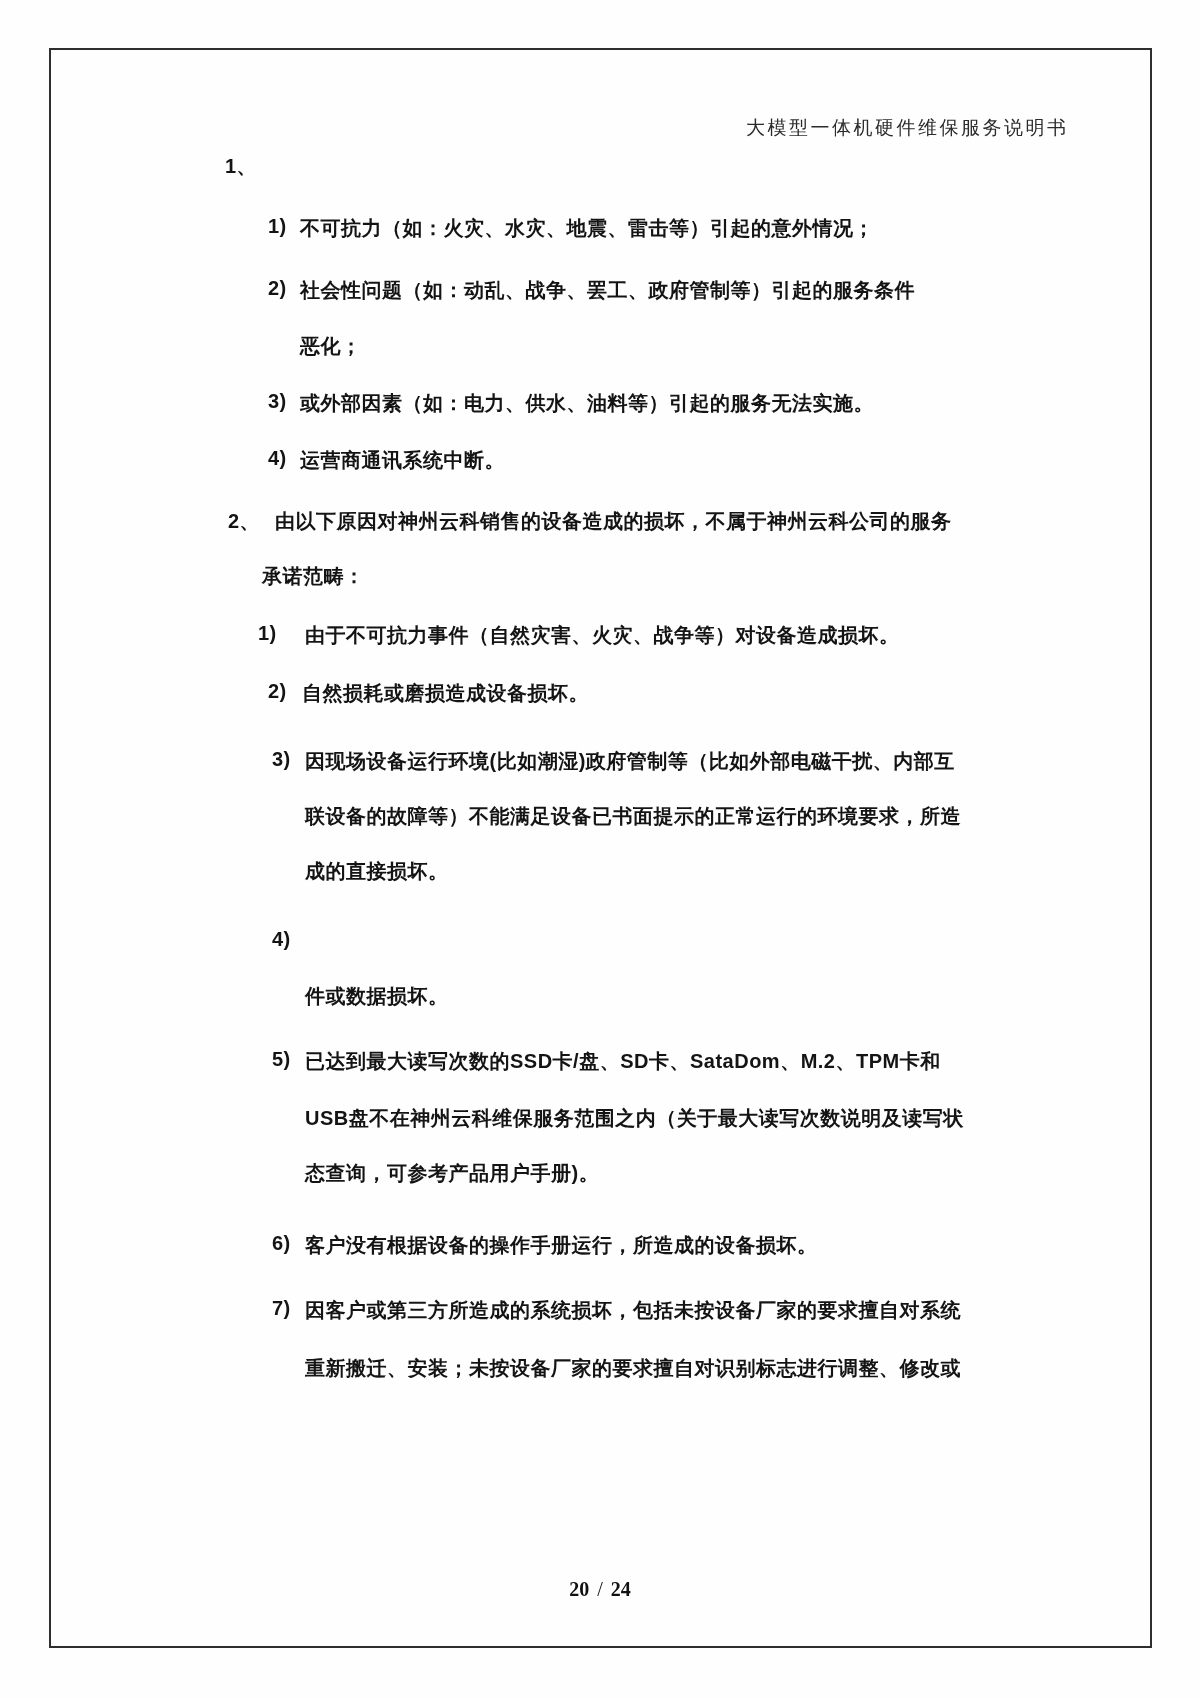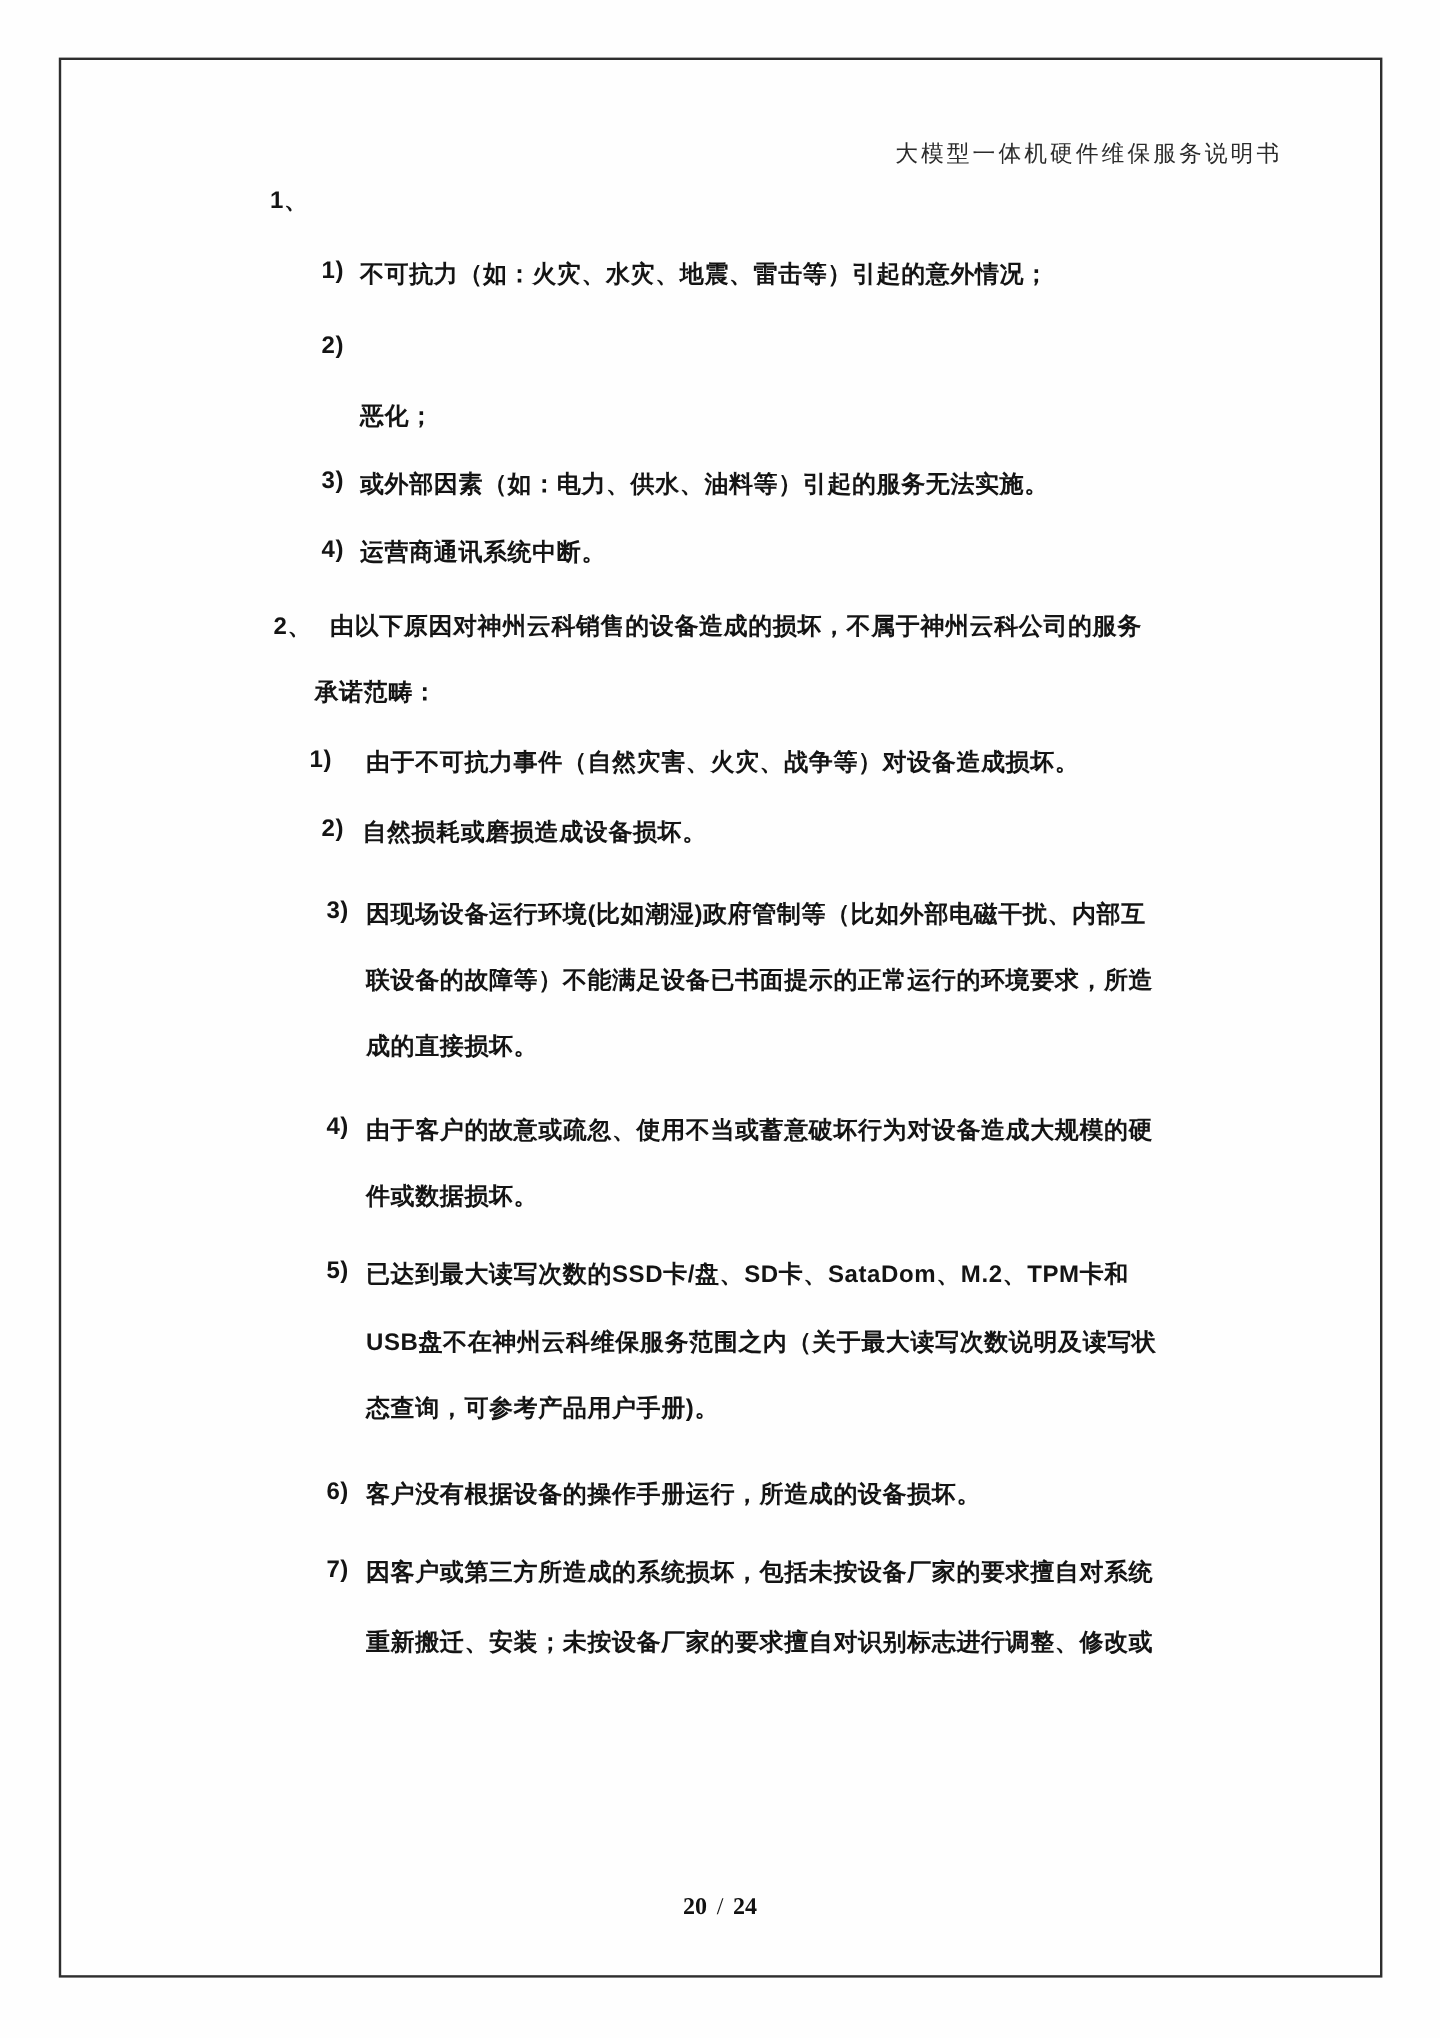--- a/index.html
+++ b/index.html
@@ -61,20 +61,21 @@
 
 <div class="line" style="top:153px">
   <span class="num" style="left:225px">1、</span>
 </div>
 <div class="line" style="top:215px">
   <span class="num" style="left:268px">1)</span>
   <span class="txt" style="left:300px">不可抗力（如：火灾、水灾、地震、雷击等）引起的意外情况；</span>
 </div>
 <div class="line" style="top:277px">
   <span class="num" style="left:268px">2)</span>
+  <span class="txt" style="left:300px">社会性问题（如：动乱、战争、罢工、政府管制等）引起的服务条件</span>
 </div>
 <div class="line" style="top:333px">
   <span class="txt" style="left:300px">恶化；</span>
 </div>
 <div class="line" style="top:390px">
   <span class="num" style="left:268px">3)</span>
   <span class="txt" style="left:300px">或外部因素（如：电力、供水、油料等）引起的服务无法实施。</span>
 </div>
 <div class="line" style="top:447px">
   <span class="num" style="left:268px">4)</span>
@@ -101,21 +102,20 @@
   <span class="txt" style="left:305px">因现场设备运行环境(比如潮湿)政府管制等（比如外部电磁干扰、内部互</span>
 </div>
 <div class="line" style="top:803px">
   <span class="txt" style="left:305px">联设备的故障等）不能满足设备已书面提示的正常运行的环境要求，所造</span>
 </div>
 <div class="line" style="top:858px">
   <span class="txt" style="left:305px">成的直接损坏。</span>
 </div>
 <div class="line" style="top:928px">
   <span class="num" style="left:272px">4)</span>
-  <span class="txt" style="left:305px">由于客户的故意或疏忽、使用不当或蓄意破坏行为对设备造成大规模的硬</span>
 </div>
 <div class="line" style="top:983px">
   <span class="txt" style="left:305px">件或数据损坏。</span>
 </div>
 <div class="line" style="top:1048px">
   <span class="num" style="left:272px">5)</span>
   <span class="txt" style="left:305px">已达到最大读写次数的SSD卡/盘、SD卡、SataDom、M.2、TPM卡和</span>
 </div>
 <div class="line" style="top:1105px">
   <span class="txt" style="left:305px">USB盘不在神州云科维保服务范围之内（关于最大读写次数说明及读写状</span>

